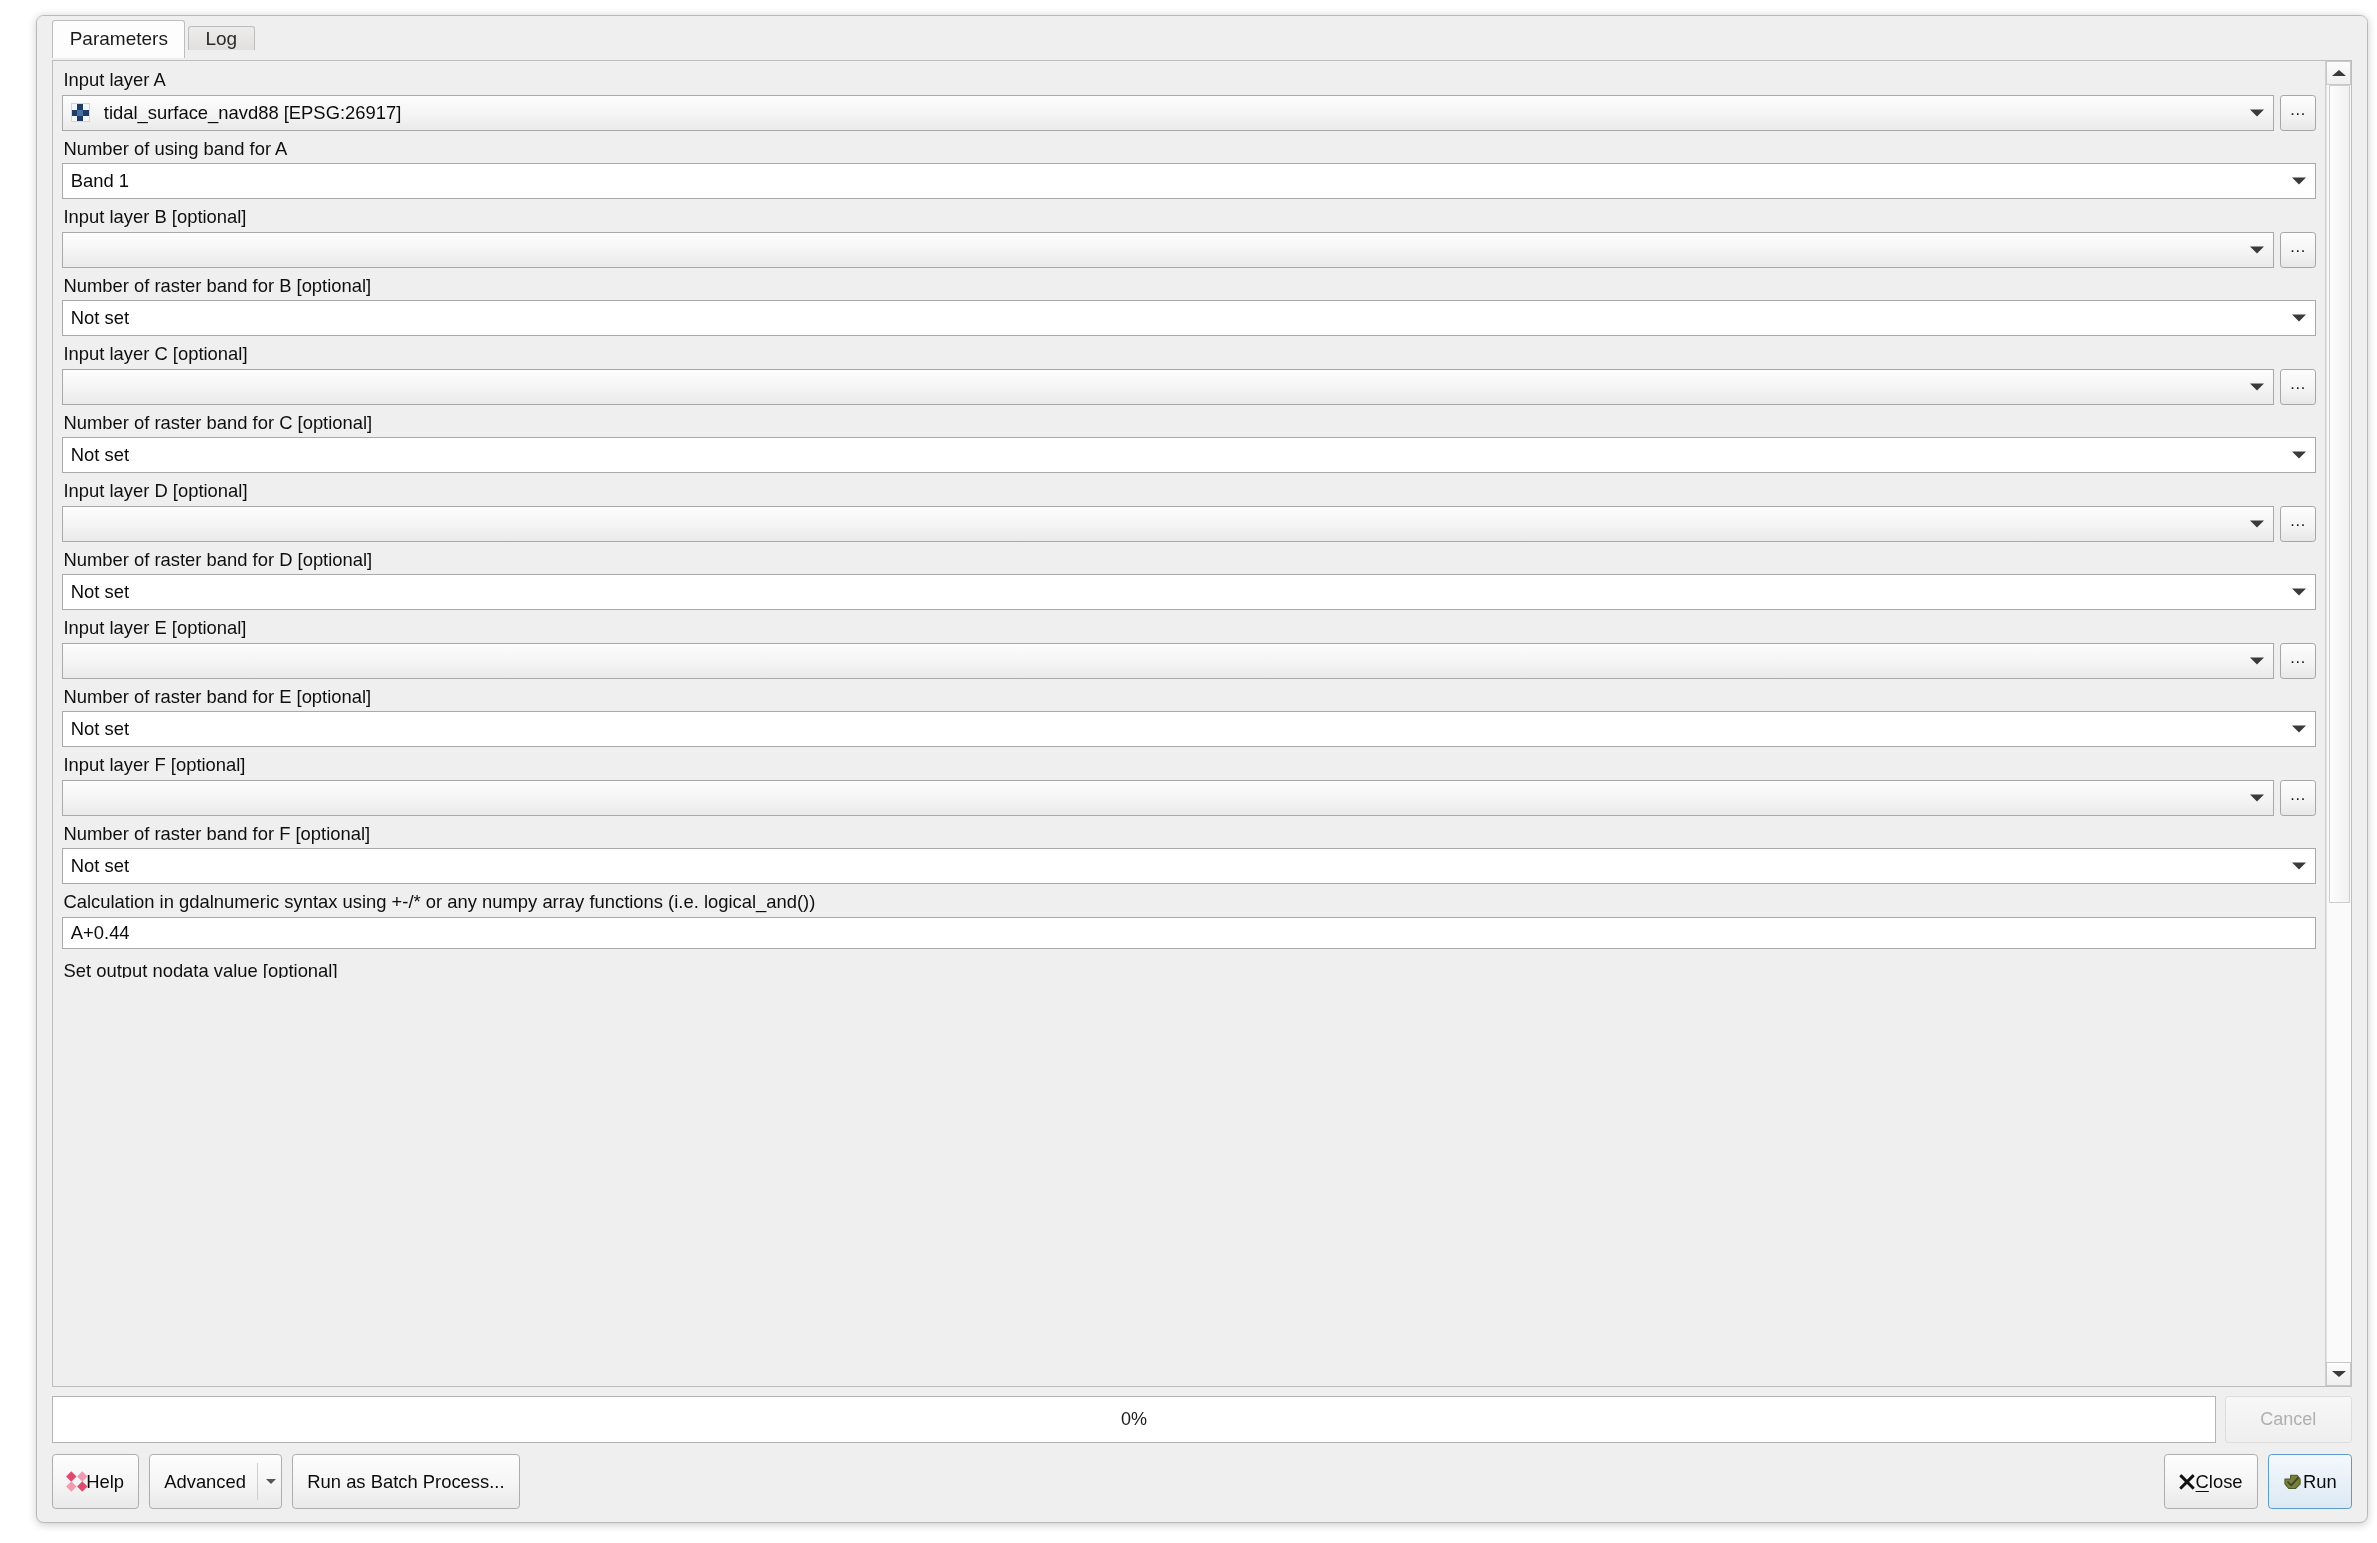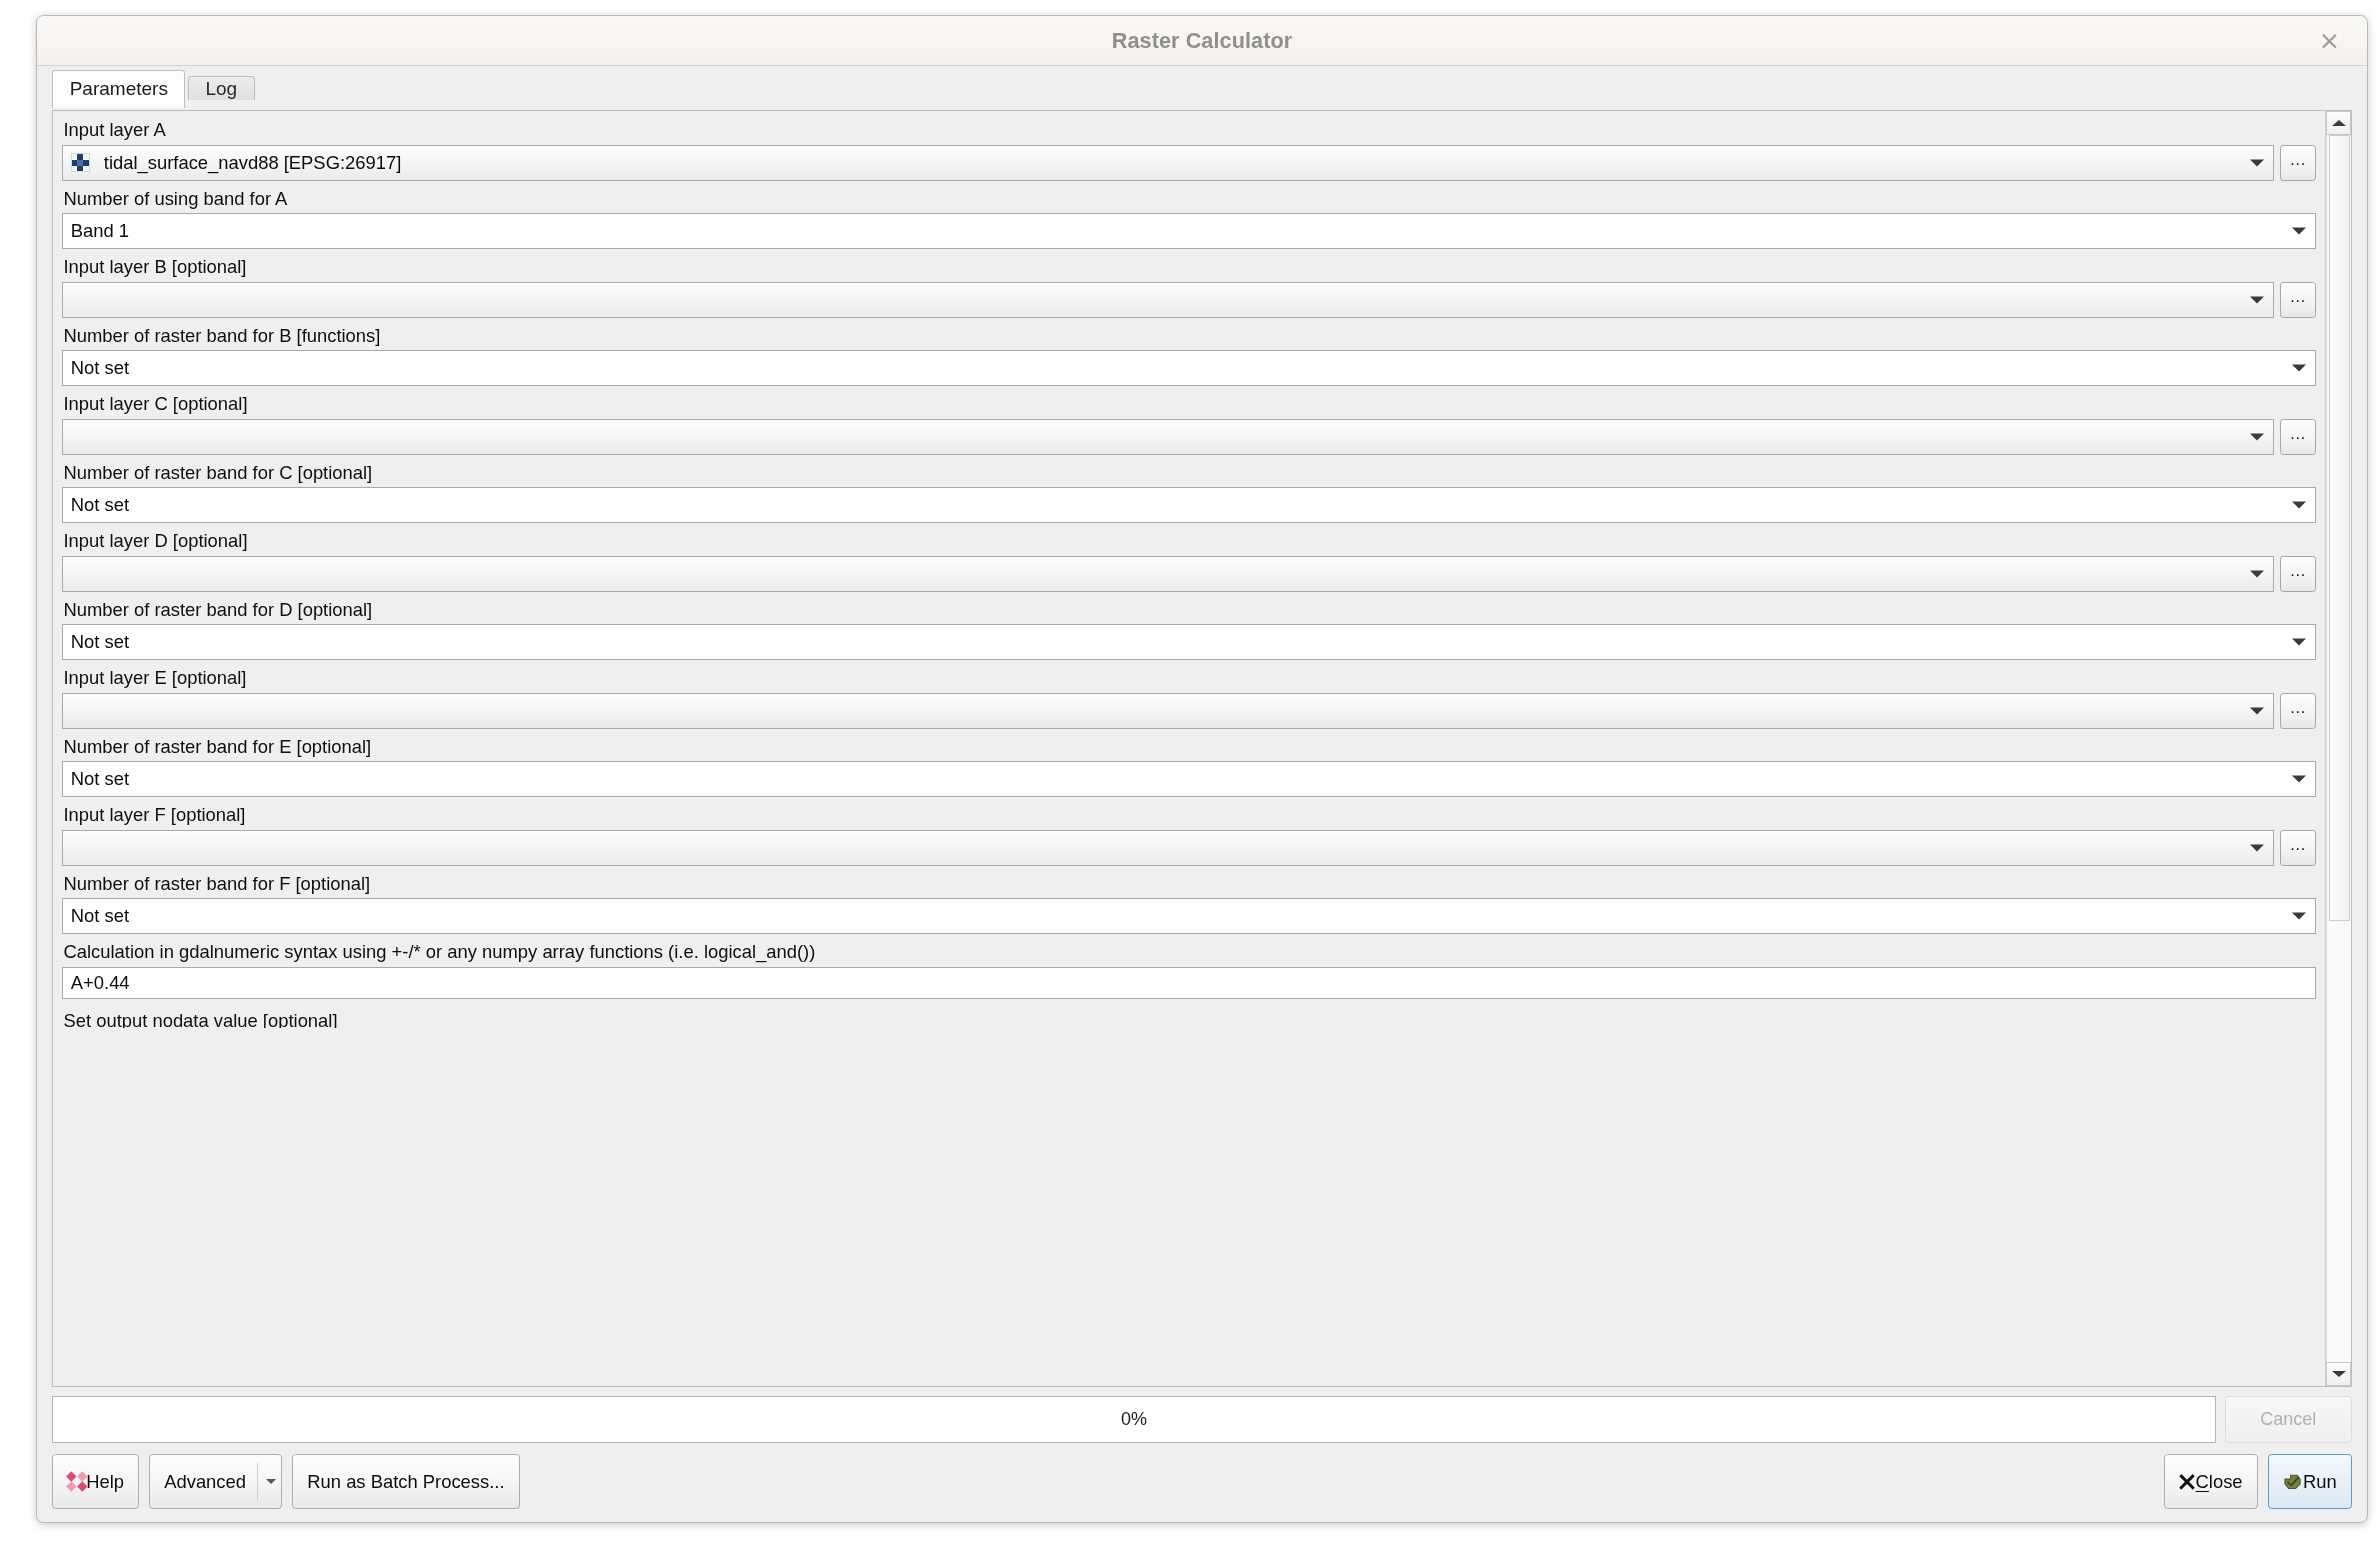--- a/index.html
+++ b/index.html
@@ -405,24 +405,20 @@
   }
   .run-icon svg { display:block; }
 </style>
 </head>
 <body>
 
 <div id="desktop">
 
   <div id="dialog">
 
-    <div id="titlebar">
-      <div id="window-title">Raster Calculator</div>
-      <div id="close-x">×</div>
-    </div>
 
     <div id="tabstrip">
       <div class="tab active">
         <span>Parameters</span>
       </div>
       <div class="tab inactive">
         <span>Log</span>
       </div>
     </div>
 
@@ -467,21 +463,21 @@
           <div class="rowline">
             <div class="combo">
               <span class="txt">
                   <span></span>
                 </span>
               <span class="arrow"></span>
             </div>
             <div class="dotsbtn">…</div>
           </div>
 
-          <div class="fieldlabel">Number of raster band for B [functions]</div>
+          <div class="fieldlabel">Number of raster band for B [optional]</div>
           <div class="rowline">
             <div class="combo white">
               <span class="txt">
                   <span>Not set</span>
                 </span>
               <span class="arrow"></span>
             </div>
           </div>
 
           <div class="fieldlabel">Input layer C [optional]</div>

